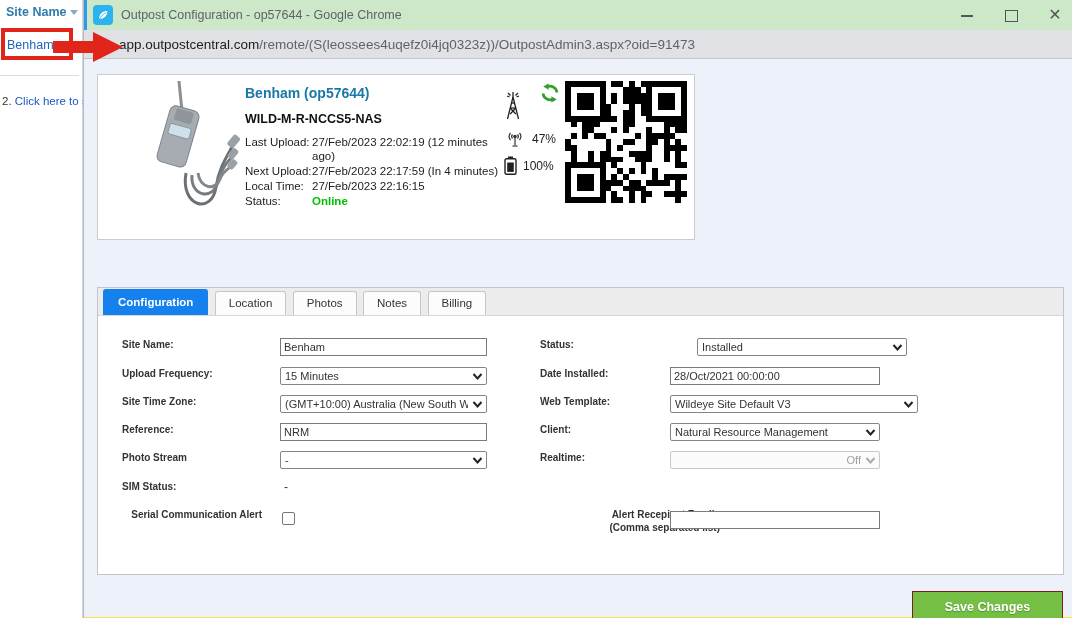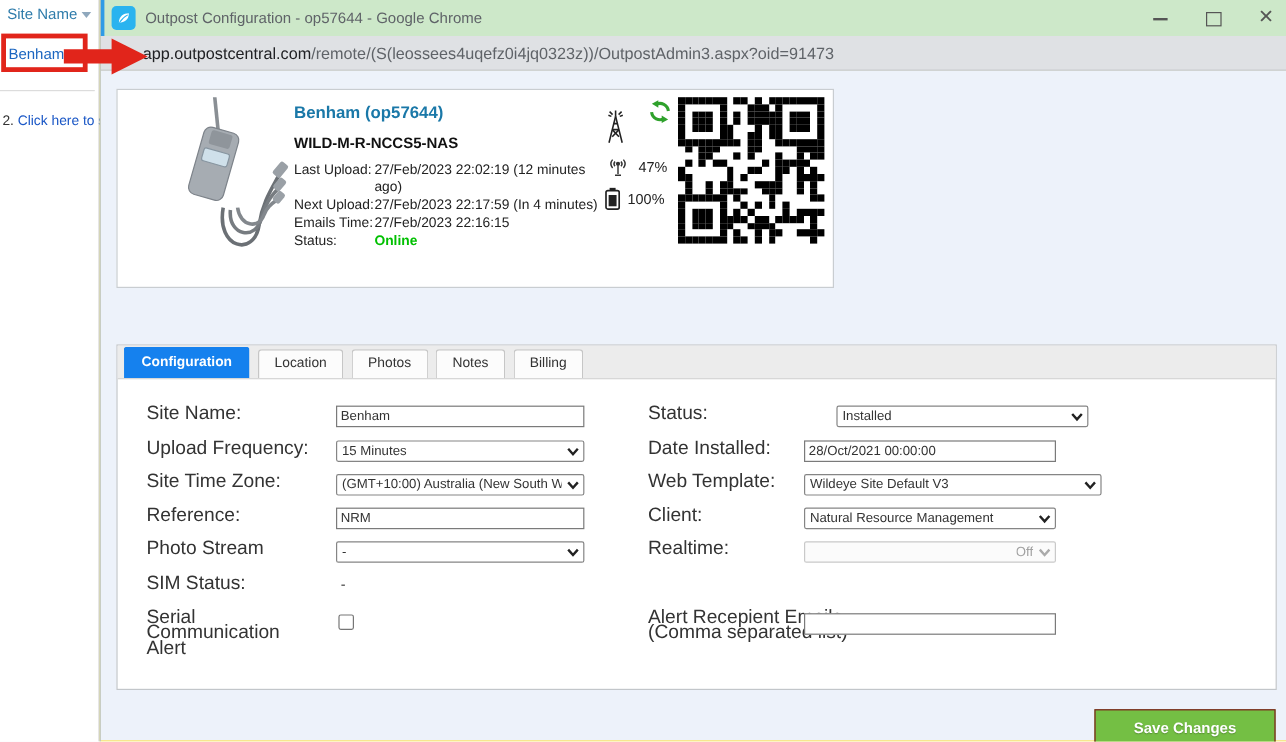--- a/index.html
+++ b/index.html
@@ -4,21 +4,21 @@
 <style>
   * { margin:0; padding:0; box-sizing:border-box; }
   html,body { width:1072px; height:618px; overflow:hidden;
     font-family:"Liberation Sans","DejaVu Sans",sans-serif; background:#fff; }
   .stage { position:relative; width:1072px; height:618px; }
 
   
   .sidebar { position:absolute; left:0; top:0; width:83px; height:618px;
     background:#fff; border-right:1px solid #d6d6d6; }
   .sb-header { position:absolute; left:6px; top:5px; width:76px; font-size:12.5px;
-    color:#2f7cab; white-space:nowrap; }
+    color:#2f7cab; white-space:nowrap;font-weight:bold; }
   .sb-sort { display:inline-block; margin-left:4px; width:0; height:0;
     border-left:4px solid transparent; border-right:4px solid transparent;
     border-top:5px solid #8fa8bd; vertical-align:middle; }
   .sb-site { position:absolute; left:7px; top:38px; font-size:12.5px; color:#1c66c0;
     cursor:pointer; }
   .sb-divider { position:absolute; left:0; top:75px; width:79px; height:1px; background:#dcdcdc; }
   .sb-note { position:absolute; left:2px; top:95px; font-size:11.5px; color:#333; white-space:nowrap; }
   .sb-note a { color:#1a57c6; text-decoration:none; cursor:pointer; }
 
   
@@ -71,21 +71,21 @@
   .form-panel { position:absolute; left:13px; top:228px; width:967px; height:288px;
     background:#fff; border:1px solid #c2c6ca; }
   .tabstrip { position:relative; height:28px; background:#ececec; border-bottom:1px solid #d7d7d7; padding-left:5px; }
   .tab { display:inline-block; margin-top:3px; margin-right:2px; padding:5px 13px 6px;
     font-size:11.5px; color:#333; background:#fcfcfc; border:1px solid #c6c6c6;
     border-bottom:none; border-radius:3px 3px 0 0; cursor:pointer; vertical-align:bottom; }
   .tab.active { background:#1581ee; color:#fff; font-weight:bold; border-color:#1581ee;
     padding:6px 14px 7px; margin-top:0; }
 
   .frow { position:absolute; height:20px; }
-  .flabel { position:absolute; font-size:16px; font-weight:normal; color:#333; line-height:13px; }
+  .flabel { position:absolute; font-size:10px; font-weight:bold; color:#333; line-height:13px;text-align:right; }
   .ftext { position:absolute; height:18px; border:1px solid #7a7a7a; font-size:11px;
     font-family:"Liberation Sans","DejaVu Sans",sans-serif; color:#333; padding:0 3px; background:#fff; }
   .fselect { position:absolute; height:18px; border:1px solid #858585; border-radius:2px;
     background:#fff; font-size:11px; color:#333; display:flex; align-items:center;
     padding:0 18px 0 4px; cursor:pointer; overflow:hidden; }
   .fselect .sel-text { white-space:nowrap; overflow:hidden; }
   .fselect .chev { position:absolute; right:3px; top:3px; }
   .fselect.disabled { border-color:#c9c9c9; color:#a0a0a0; background:#fbfbfb; cursor:default;justify-content:flex-end; }
   .fstatic { position:absolute; font-size:12px; color:#333; }
   .fcheck { position:absolute; width:13px; height:13px; border:1px solid #767676;
@@ -163,21 +163,21 @@
         <div class="dev-rows">
           <div class="drow">
             <span class="dlabel">Last Upload:</span>
             <span class="dvalue">27/Feb/2023 22:02:19 (12 minutes ago)</span>
           </div>
           <div class="drow">
             <span class="dlabel">Next Upload:</span>
             <span class="dvalue">27/Feb/2023 22:17:59 (In 4 minutes)</span>
           </div>
           <div class="drow">
-            <span class="dlabel">Emails Time:</span>
+            <span class="dlabel">Local Time:</span>
             <span class="dvalue">27/Feb/2023 22:16:15</span>
           </div>
           <div class="drow">
             <span class="dlabel">Status:</span>
             <span class="dvalue online">Online</span>
           </div>
         </div>
 
         <div class="icon-col">
           <div class="icon-row">

